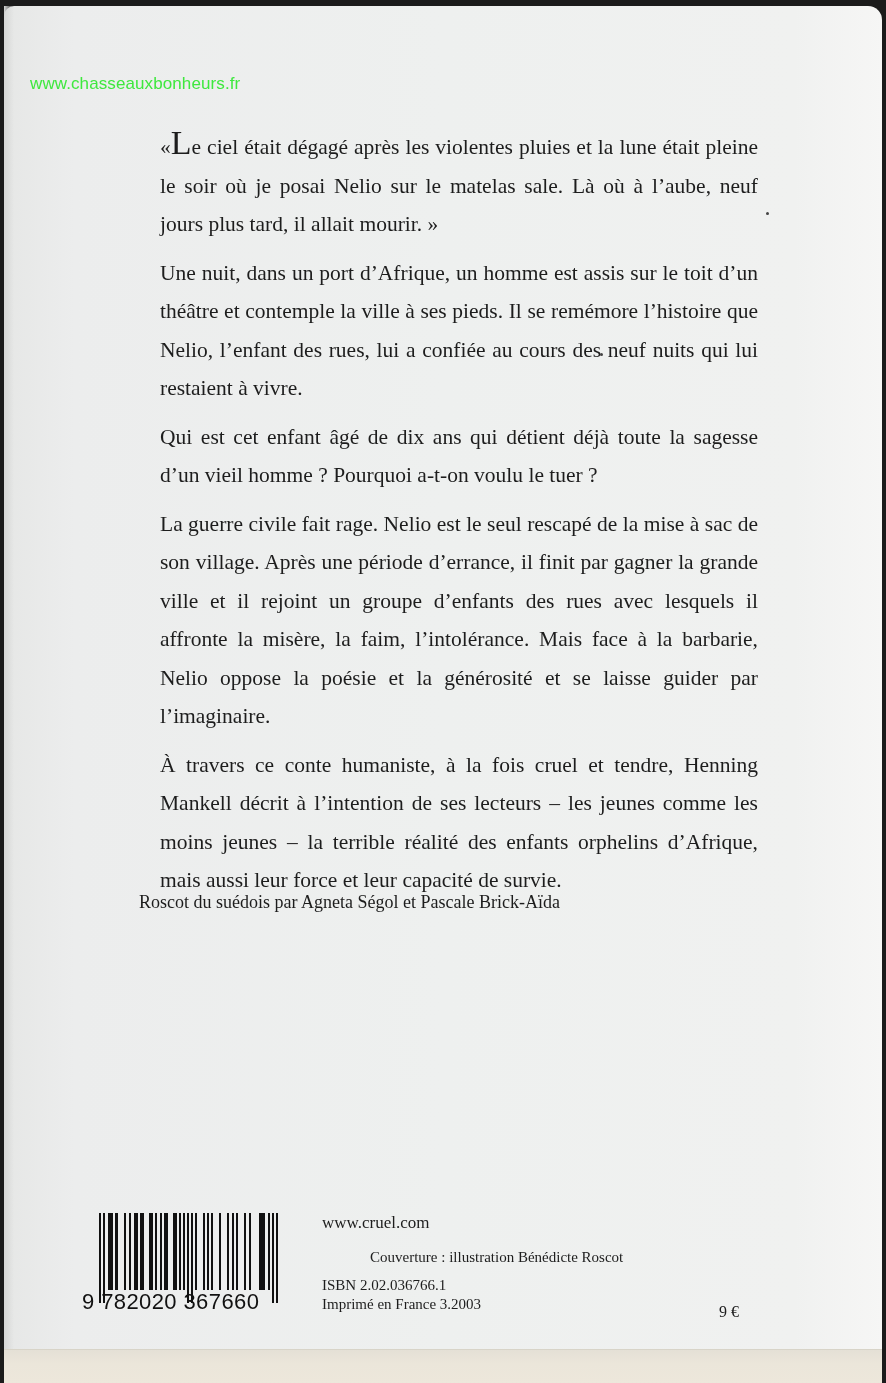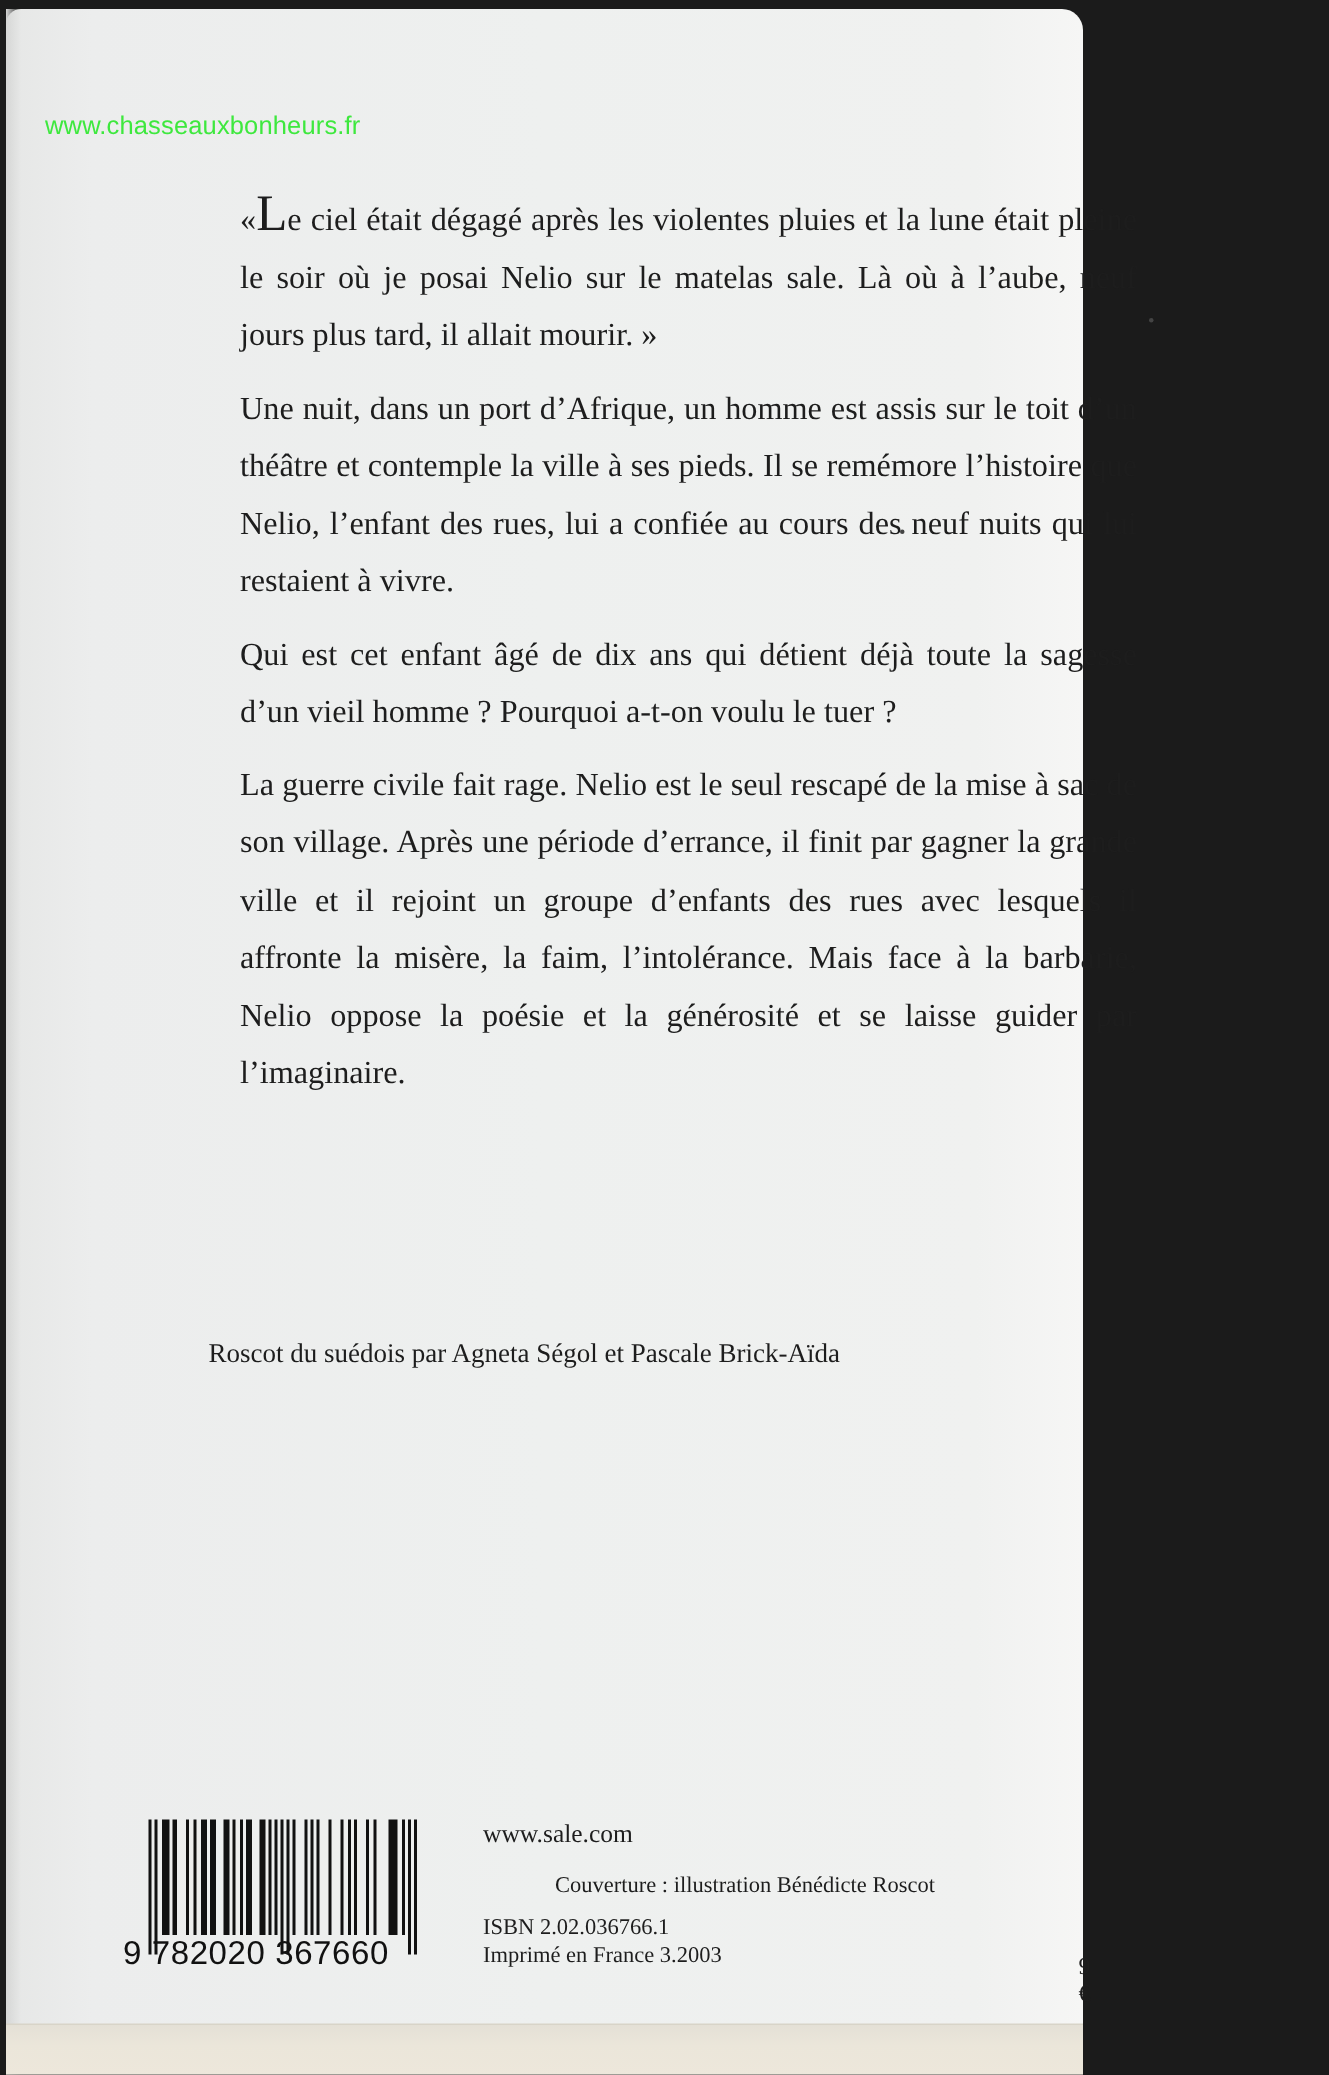--- a/index.html
+++ b/index.html
@@ -10,21 +10,21 @@
       width: 886px;
       height: 1383px;
       position: relative;
       overflow: hidden;
       background: #1b1b1b;
     }
     .cover {
       position: absolute;
       left: 4px;
       top: 6px;
-      width: 718px;
+      width: 878px;
       height: 1377px;
       background: linear-gradient(90deg, #e6e7e6 0%, #eceded 8%, #eef0ef 50%, #f0f1f0 90%, #f6f6f5 100%);
       border-top-left-radius: 10px;
       border-top-right-radius: 14px;
     }
     .cover::before {
       content: "";
       position: absolute;
       left: 0; top: 0; bottom: 0;
       width: 10px;
@@ -139,20 +139,21 @@
 
 <div class="cover">
 
   <div class="watermark">www.chasseauxbonheurs.fr</div>
 
   <div class="blurb">
     <p class="dropcap-line"><span>«</span><span class="big">L</span><span>e ciel était dégagé après les violentes pluies et la lune était pleine le soir où je posai Nelio sur le matelas sale. Là où à l’aube, neuf jours plus tard, il allait mourir. »</span></p>
     <p>Une nuit, dans un port d’Afrique, un homme est assis sur le toit d’un théâtre et contemple la ville à ses pieds. Il se remémore l’histoire que Nelio, l’enfant des rues, lui a confiée au cours des neuf nuits qui lui restaient à vivre.</p>
     <p>Qui est cet enfant âgé de dix ans qui détient déjà toute la sagesse d’un vieil homme ? Pourquoi a-t-on voulu le tuer ?</p>
     <p>La guerre civile fait rage. Nelio est le seul rescapé de la mise à sac de son village. Après une période d’errance, il finit par gagner la grande ville et il rejoint un groupe d’enfants des rues avec lesquels il affronte la misère, la faim, l’intolérance. Mais face à la barbarie, Nelio oppose la poésie et la générosité et se laisse guider par l’imaginaire.</p>
+    <p>À travers ce conte humaniste, à la fois cruel et tendre, Henning Mankell décrit à l’intention de ses lecteurs – les jeunes comme les moins jeunes – la terrible réalité des enfants orphelins d’Afrique, mais aussi leur force et leur capacité de survie.</p>
   </div>
 
   <div class="translator">Roscot du suédois par Agneta Ségol et Pascale Brick-Aïda</div>
 
   <div class="barcode">
     <div class="barcode-bars">
       <span class="guard" style="width:2px;margin-right:2px"></span>
       <span class="guard" style="width:2px;margin-right:3px"></span>
       <span style="width:5px;margin-right:2px"></span>
       <span style="width:3px;margin-right:6px"></span>
@@ -180,21 +181,21 @@
       <span style="width:2px;margin-right:3px"></span>
       <span style="width:2px;margin-right:8px"></span>
       <span style="width:6px;margin-right:3px"></span>
       <span style="width:2px;margin-right:2px"></span>
       <span class="guard" style="width:2px;margin-right:2px"></span>
       <span class="guard" style="width:2px;margin-right:0"></span>
     </div>
     <div class="barcode-digits">9 782020 367660</div>
   </div>
 
-  <div class="colophon site">www.sale.com</div>
+  <div class="colophon site">www.cruel.com</div>
   <div class="colophon cover-credit">Couverture : illustration Bénédicte Roscot</div>
   <div class="colophon isbn">ISBN  2.02.036766.1</div>
   <div class="colophon printed">Imprimé en France 3.2003</div>
 
   <div class="price">9 €</div>
 
   <div class="speck" style="left:762px;top:206px"></div>
   <div class="speck" style="left:596px;top:347px"></div>
 
   <div class="cover-bottom-edge"></div>

